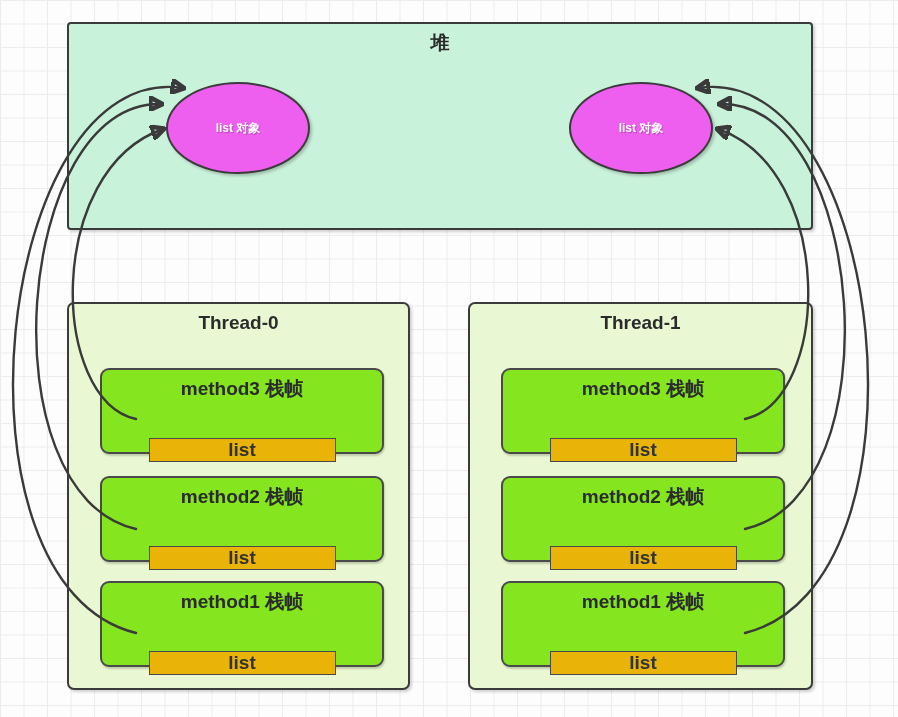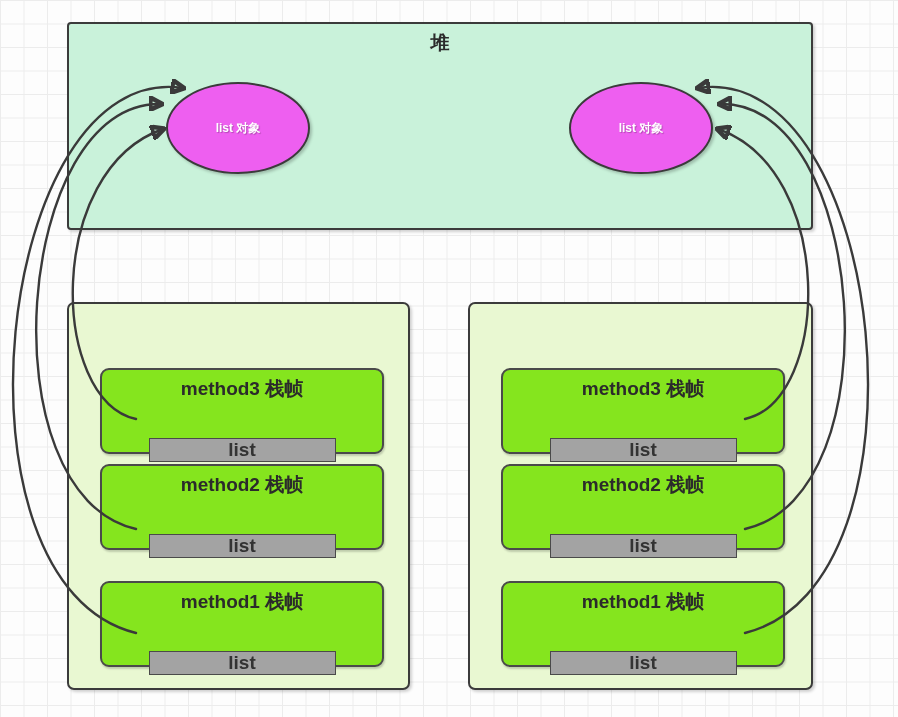--- a/index.html
+++ b/index.html
@@ -44,28 +44,28 @@
     position:absolute;top:8px;left:0;width:100%;text-align:center;
     font-weight:bold;font-size:19px;color:#2b2b2b;
   }
   .frame{
     position:absolute;left:31px;width:284px;height:86px;
     box-sizing:border-box;background:#85e51e;border:2px solid #4a4a4a;
     border-radius:9px;box-shadow:1px 2px 2px rgba(0,0,0,0.18);
     display:flex;flex-direction:column;align-items:center;gap:29px;
   }
   .frame.f1{top:64px;}
-  .frame.f2{top:160px;align-items:center;}
+  .frame.f2{top:172px;align-items:center;}
   .frame.f3{top:277px;justify-content:space-between;}
   .frame-label{
     margin-top:6px;font-weight:bold;font-size:19px;color:#2b2b2b;
   }
   .var-box{
     margin-top:7px;width:187px;height:28px;box-sizing:border-box;
-    background:#a3a3a3;border:1.5px solid #4a4a4a;
+    background:#eab308;border:1.5px solid #4a4a4a;
     display:flex;align-items:center;justify-content:center;
     font-weight:bold;font-size:19px;color:#333333;
   }
   .arrows{
     position:absolute;left:0;top:0;width:898px;height:717px;
     z-index:10;pointer-events:none;
   }
   .arrows path{fill:none;stroke:#3a3a3a;stroke-width:2.4;stroke-linecap:round;}
 </style>
 </head>
@@ -77,20 +77,21 @@
     <div class="heap-label">堆</div>
   </div>
   <div class="heap-object left">
     <span>list 对象</span>
   </div>
   <div class="heap-object right">
     <span>list 对象</span>
   </div>
 
   <div class="box thread t0">
+    <div class="thread-title">Thread-0</div>
     <div class="frame f1">
       <div class="frame-label">method3 栈帧</div>
       <div class="var-box">
         <span>list</span>
       </div>
     </div>
     <div class="frame f2">
       <div class="frame-label">method2 栈帧</div>
       <div class="var-box">
         <span>list</span>
@@ -98,20 +99,21 @@
     </div>
     <div class="frame f3">
       <div class="frame-label">method1 栈帧</div>
       <div class="var-box">
         <span>list</span>
       </div>
     </div>
   </div>
 
   <div class="box thread t1">
+    <div class="thread-title">Thread-1</div>
     <div class="frame f1">
       <div class="frame-label">method3 栈帧</div>
       <div class="var-box">
         <span>list</span>
       </div>
     </div>
     <div class="frame f2">
       <div class="frame-label">method2 栈帧</div>
       <div class="var-box">
         <span>list</span>

